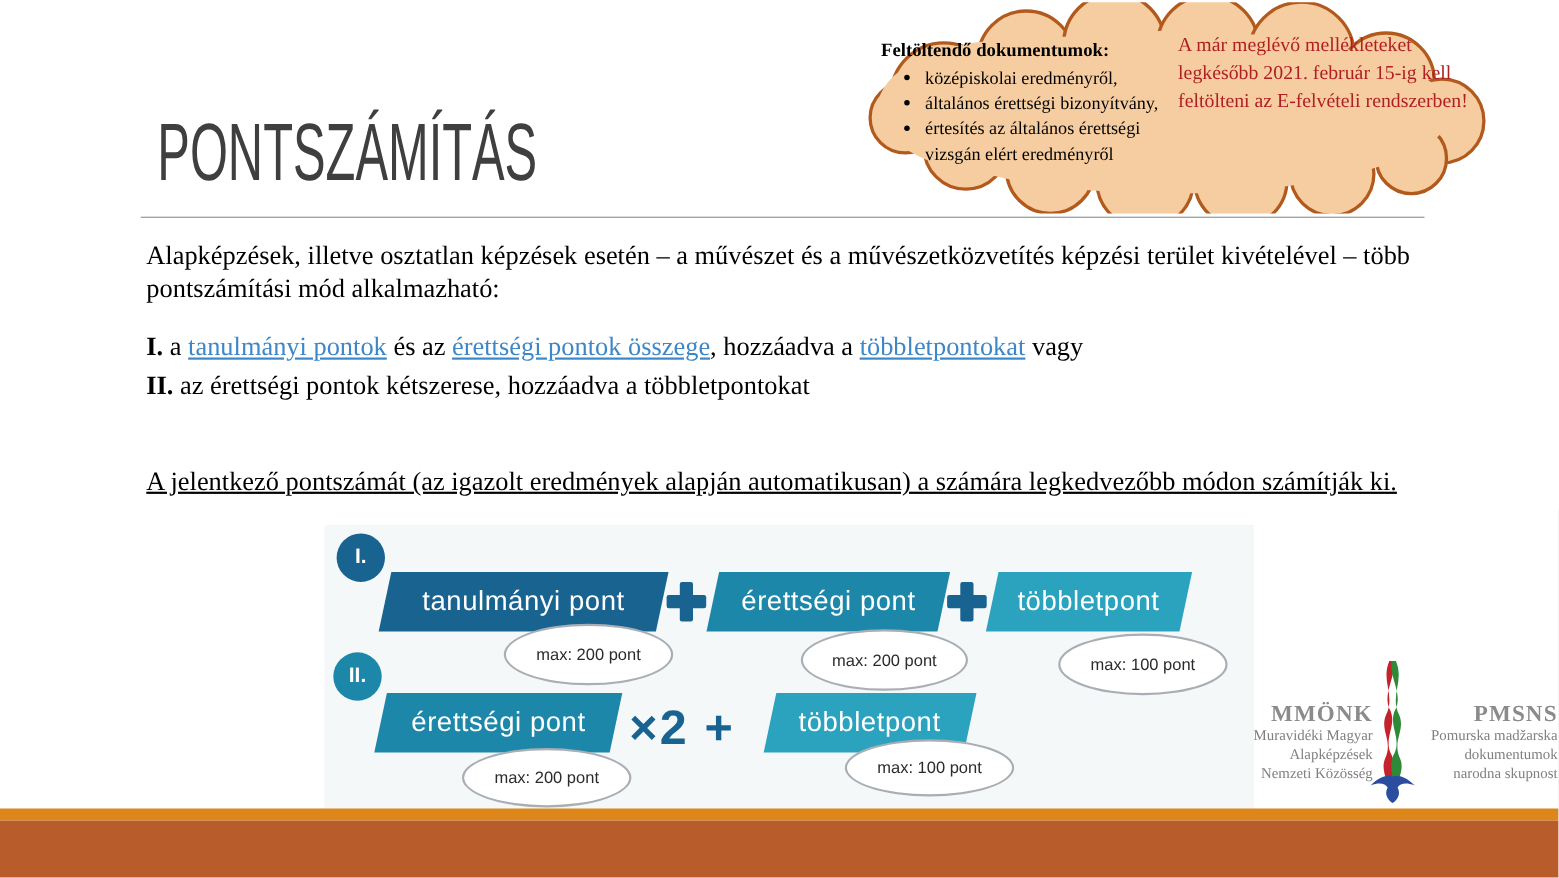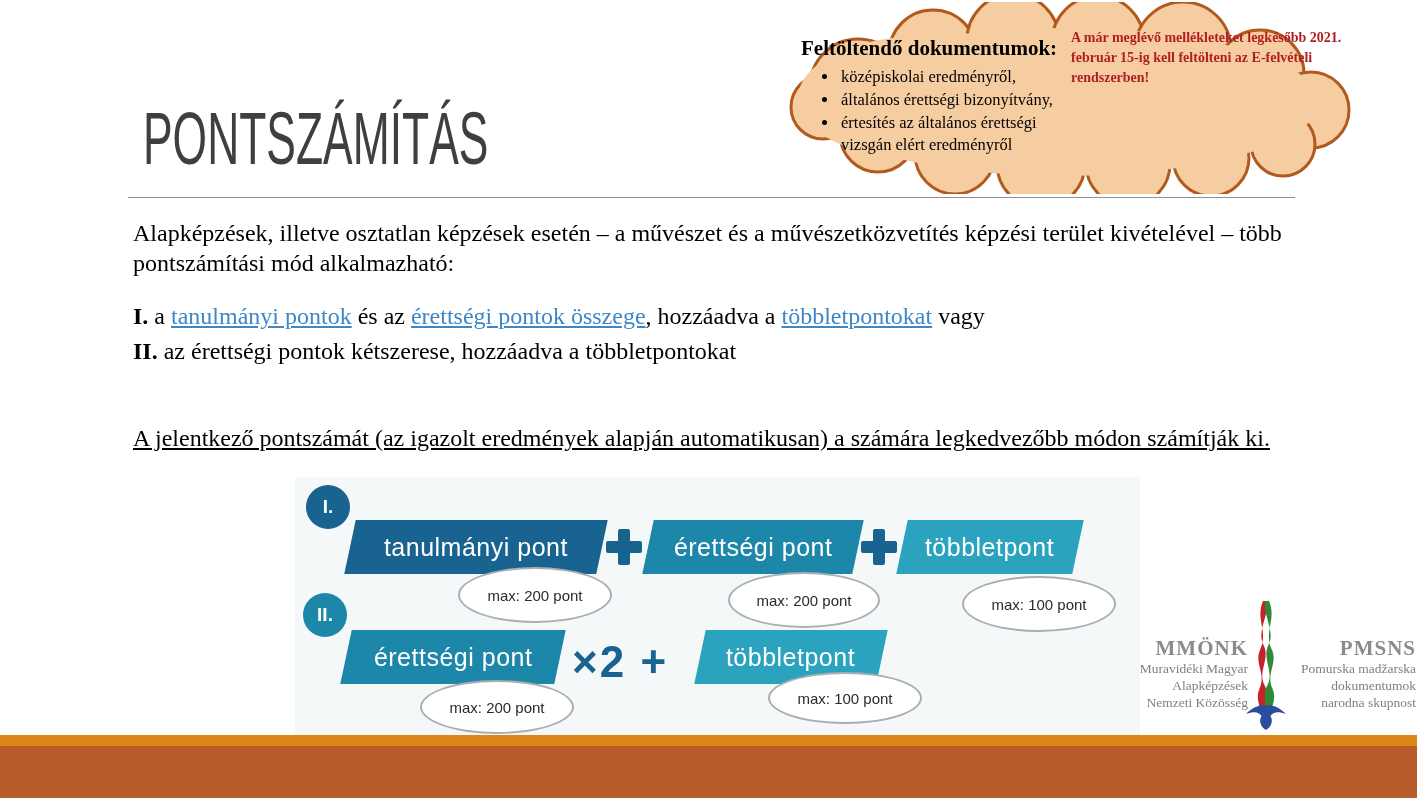--- a/index.html
+++ b/index.html
@@ -15,26 +15,26 @@
     transform:scaleX(0.60);transform-origin:0 50%;
   }
   .title-rule{position:absolute;left:128px;top:197px;width:1167px;height:1px;background:#8f8f8f;}
   
   .cloud{position:absolute;left:763px;top:2px;width:600px;height:192px;}
   .cloud svg{position:absolute;left:0;top:0;}
   .cloud-black{
     position:absolute;left:38px;top:32px;width:276px;
     font-size:16.5px;line-height:1.38;color:#000;
   }
-  .cloud-black .hd{font-weight:bold;font-size:21px;}
+  .cloud-black .hd{font-weight:bold;font-size:17px;}
   .cloud-black ul{margin:3px 0 0 0;padding-left:38px;list-style-type:disc;}
   .cloud-black li{padding-left:2px;}
   .cloud-red{
     position:absolute;left:308px;top:26px;width:278px;
-    font-size:14px;font-weight:bold;line-height:1.42;color:#b01f24;
+    font-size:18px;font-weight:normal;line-height:1.42;color:#b01f24;
   }
   
   .para{position:absolute;left:133px;width:1155px;font-size:24px;line-height:30px;}
   .b{font-weight:bold;}
   a.slide-link{color:#3d87c8;text-decoration:underline;cursor:pointer;}
   
   .diagram-bg{position:absolute;left:295px;top:477px;width:845px;height:260px;background:#f5f8f9;}
   .num-circle{
     position:absolute;width:44px;height:44px;border-radius:50%;
     display:flex;align-items:center;justify-content:center;

